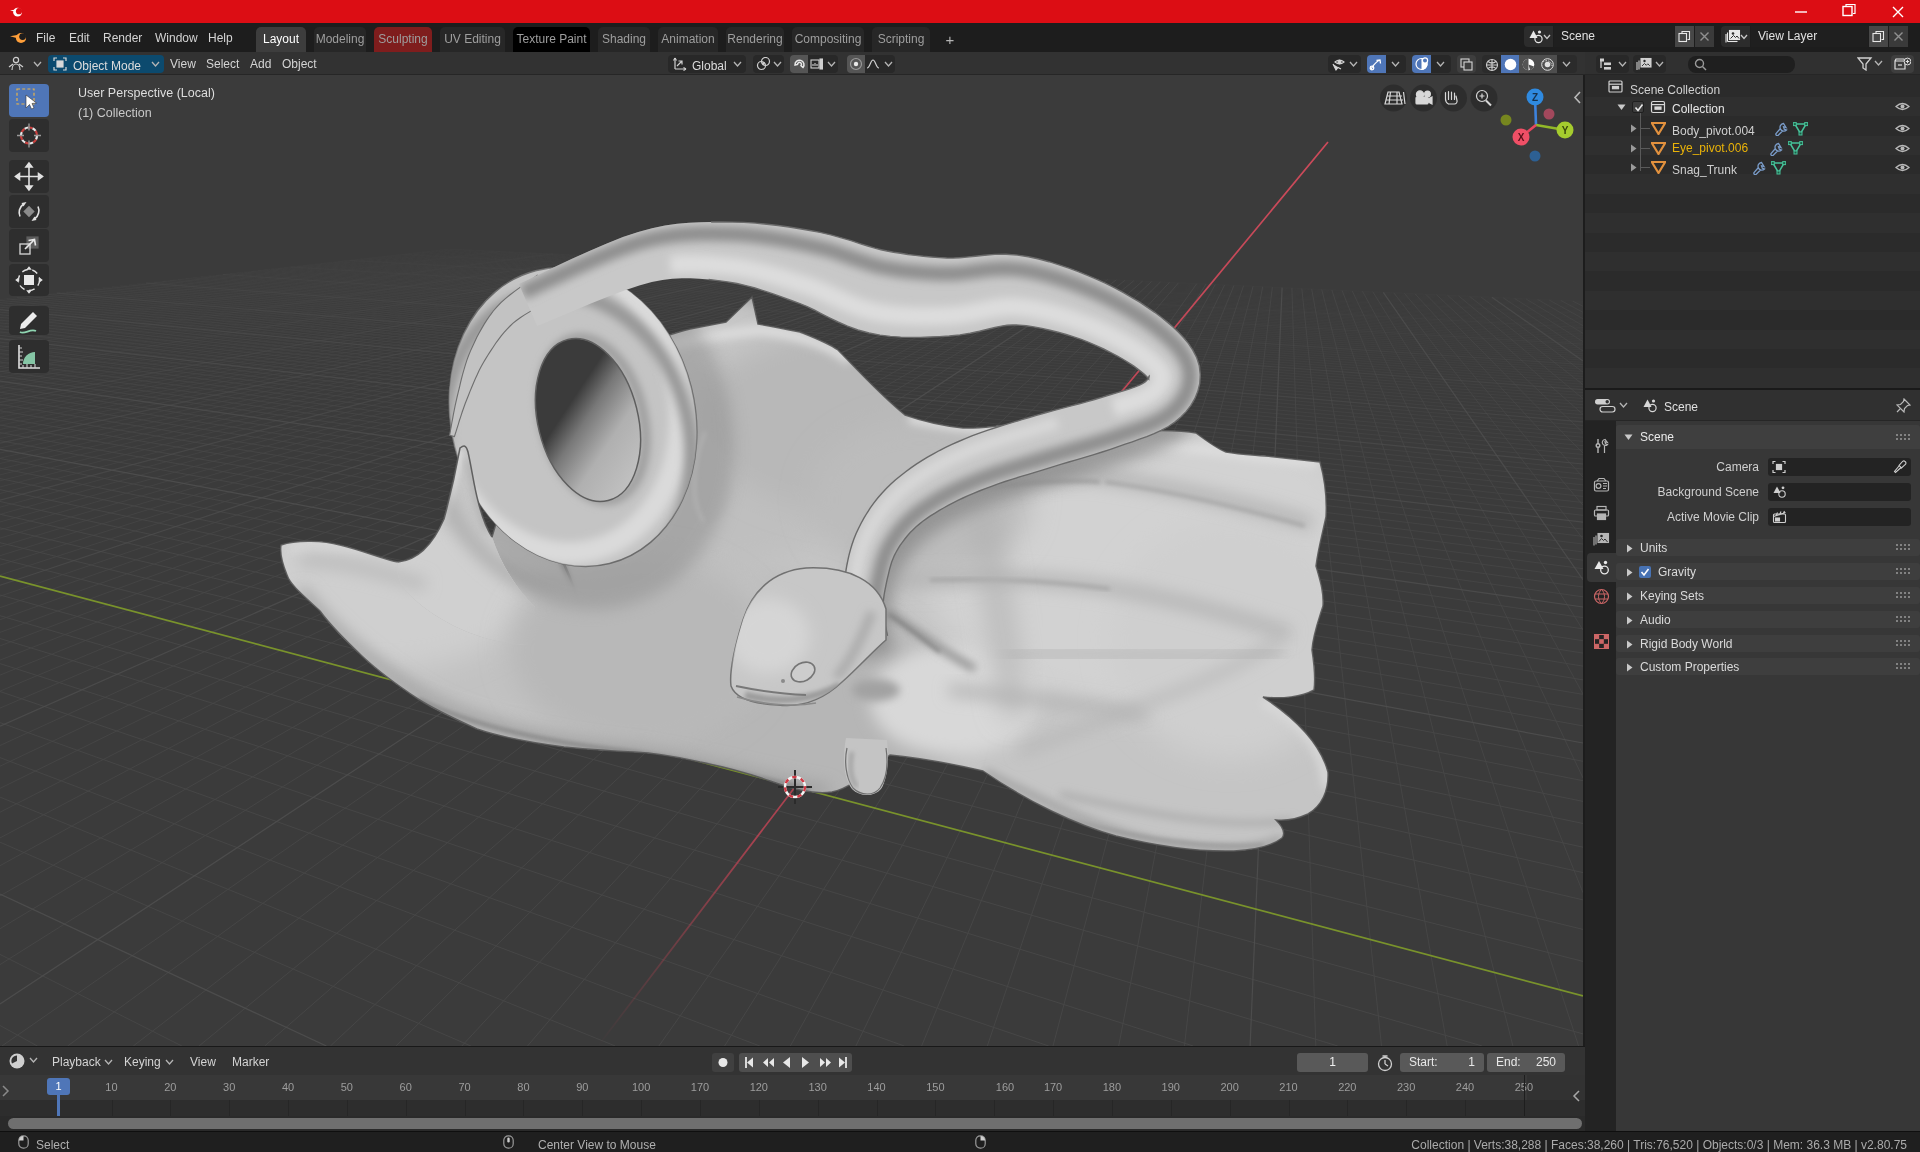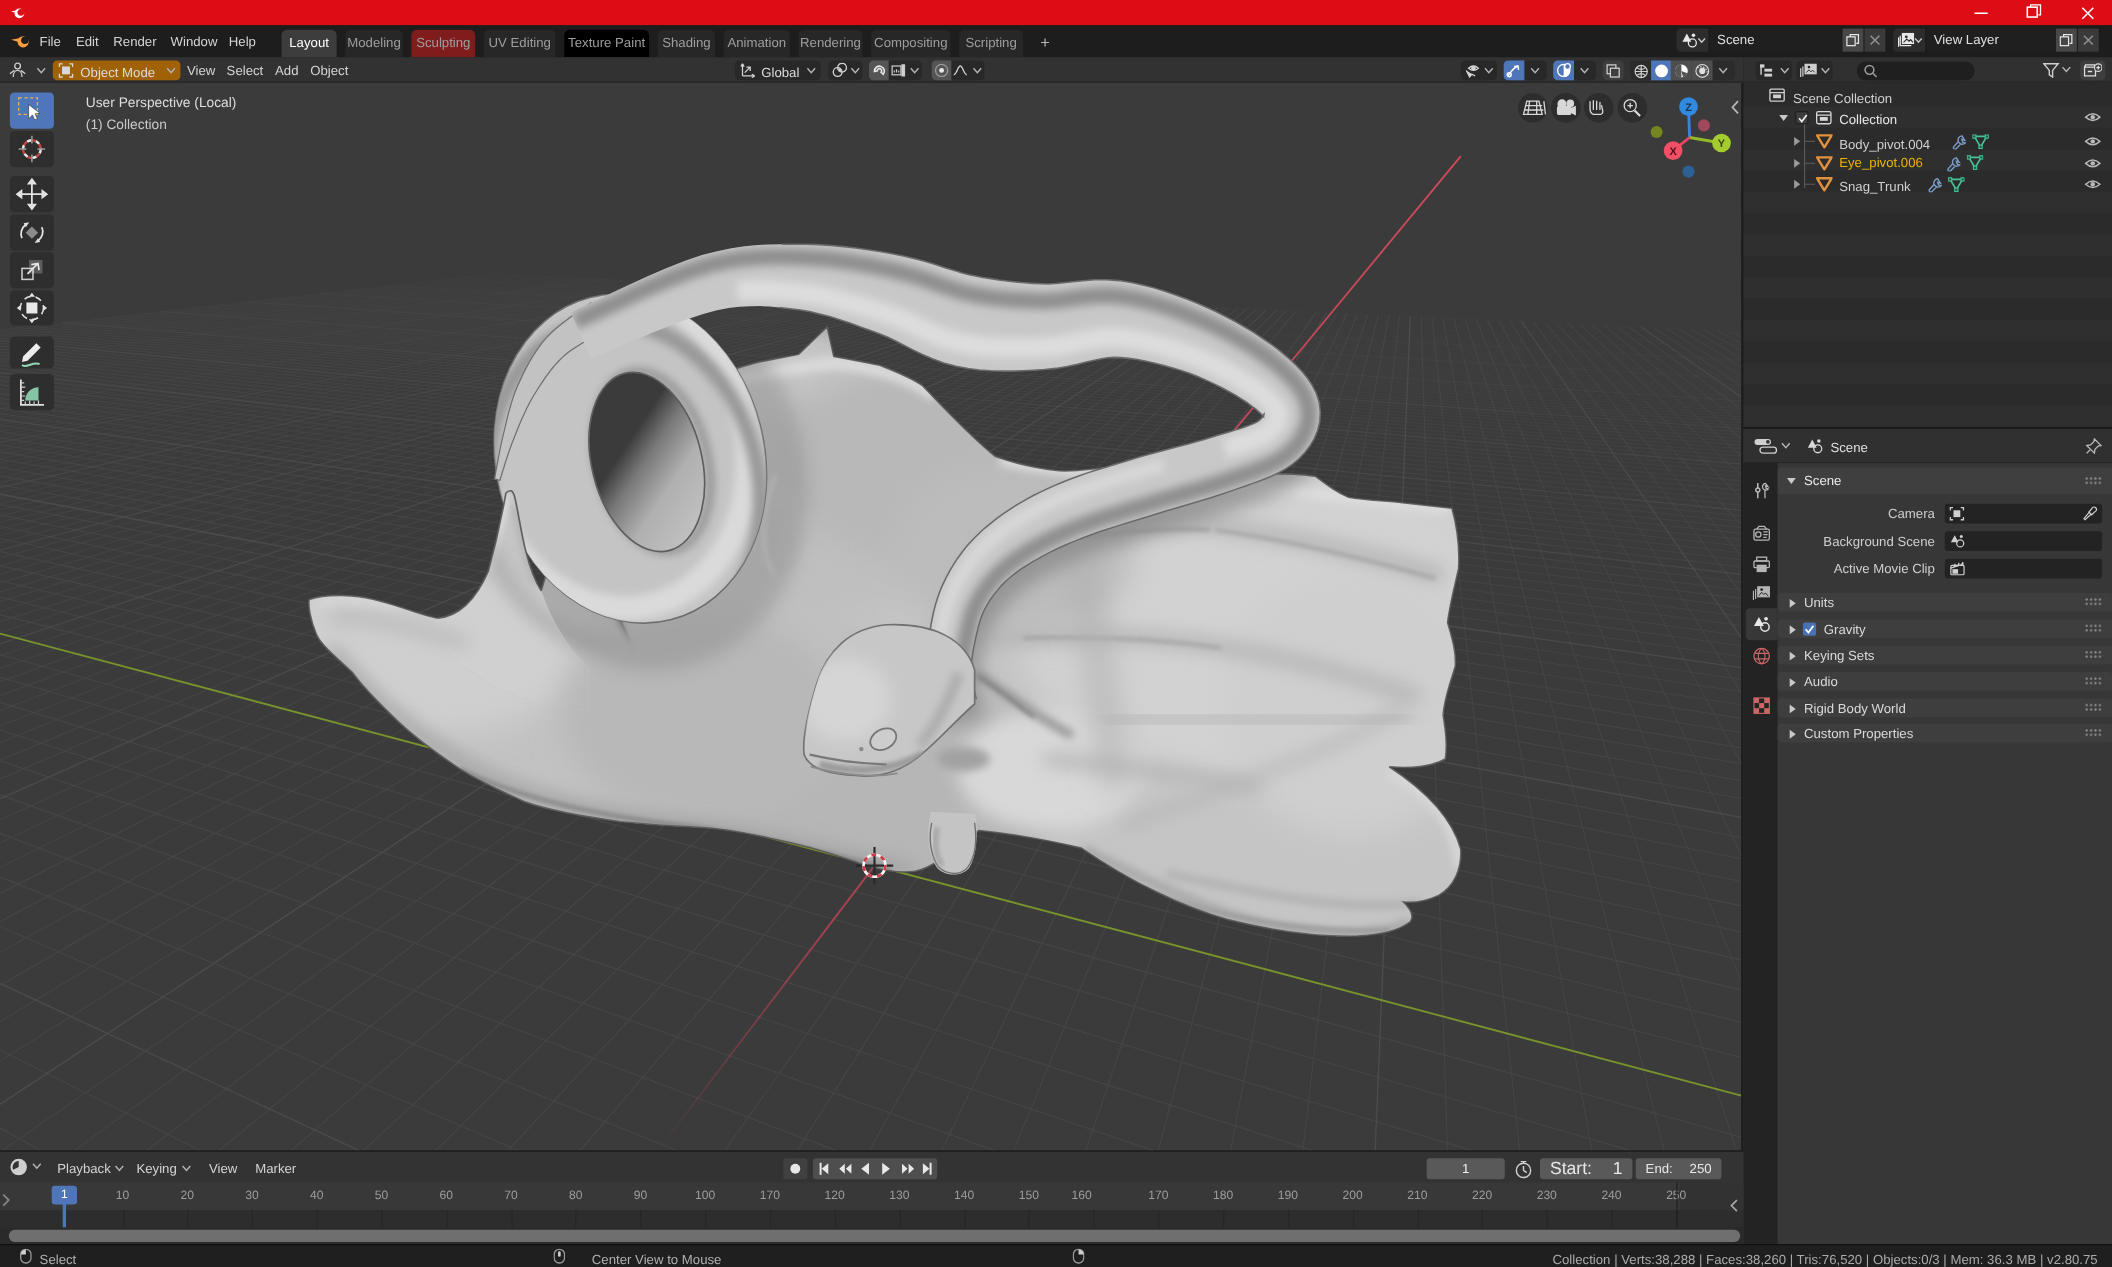--- a/index.html
+++ b/index.html
@@ -574,21 +574,21 @@
 </svg>
 <div class="abs" style="left:0;top:52px;width:1585px;height:23px;background:#323232;border-bottom:1px solid #262626"></div>
 <svg class="abs" style="left:8px;top:56px" width="34" height="16" viewBox="0 0 34 16">
 <g stroke="#cfcfcf" stroke-width="1.2" fill="none">
 <circle cx="8" cy="4" r="2.6"></circle>
         <path d="M4,14 c0,-4 2,-6 4,-6 c2,0 4,2 4,6"></path>
         <path d="M1,11 l4,-3 M15,11 l-4,-3"></path>
 </g>
       <path d="M26,6 l3.5,4 3.5,-4" stroke="#b5b5b5" stroke-width="1.3" fill="none"></path>
     </svg>
-<div class="abs" style="left:48px;top:55px;width:116px;height:18px;background:#a16207;border-radius:4px">
+<div class="abs" style="left:48px;top:55px;width:116px;height:18px;background:#0c4a6e;border-radius:4px">
 <svg class="abs" style="left:5px;top:2px" width="14" height="14" viewBox="0 0 14 14">
         <g stroke="#d8d8d8" stroke-width="1.2" fill="none">
 <path d="M1,4 v-3 h3 M10,1 h3 v3 M13,10 v3 h-3 M4,13 h-3 v-3"></path>
           <rect x="4" y="4" width="6" height="6" fill="#d8d8d8"></rect>
         </g>
       </svg>
 <span class="abs" style="left:25px;top:3.5px;color:#dcdcdc;font-size:12px">Object Mode</span>
 <svg class="abs" style="right:4px;top:6px" width="9" height="7">
         <path d="M1,1 l3.5,4 L8,1" stroke="#b5b5b5" stroke-width="1.3" fill="none"></path>
       </svg>
@@ -1147,21 +1147,21 @@
       <path d="M12,4 v11" stroke="#e8e8e8" stroke-width="1.8"></path>
       <path d="M5,4.5 l6,5 -6,5 Z" fill="#e8e8e8"></path>
     </svg>
 <div class="abs" style="left:1297px;top:1053px;width:71px;height:19px;background:#595959;border-radius:3px;color:#f0f0f0;font-size:12px;text-align:center;line-height:19px">1</div>
 <svg class="abs" style="left:1376px;top:1054px" width="18" height="18" viewBox="0 0 18 18">
       <g stroke="#cfcfcf" stroke-width="1.3" fill="none">
         <circle cx="9" cy="10" r="6.5"></circle>
         <path d="M9,10 V6 M9,10 l3,2 M6.5,2 h5 M9,2 v1.5"></path>
       </g>
     </svg>
-<div class="abs" style="left:1400px;top:1053px;width:84px;height:19px;background:#595959;border-radius:3px;color:#e8e8e8;font-size:16px;line-height:19px">
+<div class="abs" style="left:1400px;top:1053px;width:84px;height:19px;background:#595959;border-radius:3px;color:#e8e8e8;font-size:12px;line-height:19px">
       <span style="position:absolute;left:9px">Start:</span>
       <span style="position:absolute;right:9px">1</span>
     </div>
 <div class="abs" style="left:1487px;top:1053px;width:78px;height:19px;background:#595959;border-radius:3px;color:#e8e8e8;font-size:12px;line-height:19px">
       <span style="position:absolute;left:9px">End:</span>
       <span style="position:absolute;right:9px">250</span>
     </div>
 <div class="abs" style="left:0;top:1075px;width:1585px;height:25px;background:#383838"></div>
 <div class="abs" style="left:1527px;top:1075px;width:58px;height:41px;background:rgba(0,0,0,0.10)"></div>
 <div class="abs" style="left:91.465px;top:1081px;width:40px;text-align:center;color:#9d9d9d;font-size:11px">10</div>
@@ -1172,21 +1172,21 @@
     <div class="abs" style="left:385.715px;top:1081px;width:40px;text-align:center;color:#9d9d9d;font-size:11px">60</div>
     <div class="abs" style="left:444.565px;top:1081px;width:40px;text-align:center;color:#9d9d9d;font-size:11px">70</div>
     <div class="abs" style="left:503.41499999999996px;top:1081px;width:40px;text-align:center;color:#9d9d9d;font-size:11px">80</div>
     <div class="abs" style="left:562.265px;top:1081px;width:40px;text-align:center;color:#9d9d9d;font-size:11px">90</div>
     <div class="abs" style="left:621.115px;top:1081px;width:40px;text-align:center;color:#9d9d9d;font-size:11px">100</div>
     <div class="abs" style="left:679.965px;top:1081px;width:40px;text-align:center;color:#9d9d9d;font-size:11px">170</div>
     <div class="abs" style="left:738.8149999999999px;top:1081px;width:40px;text-align:center;color:#9d9d9d;font-size:11px">120</div>
     <div class="abs" style="left:797.665px;top:1081px;width:40px;text-align:center;color:#9d9d9d;font-size:11px">130</div>
     <div class="abs" style="left:856.515px;top:1081px;width:40px;text-align:center;color:#9d9d9d;font-size:11px">140</div>
     <div class="abs" style="left:915.365px;top:1081px;width:40px;text-align:center;color:#9d9d9d;font-size:11px">150</div>
-    <div class="abs" style="left:974.2149999999999px;top:1081px;width:40px;text-align:left;color:#9d9d9d;font-size:11px">160</div>
+    <div class="abs" style="left:974.2149999999999px;top:1081px;width:40px;text-align:right;color:#9d9d9d;font-size:11px">160</div>
     <div class="abs" style="left:1033.065px;top:1081px;width:40px;text-align:center;color:#9d9d9d;font-size:11px">170</div>
     <div class="abs" style="left:1091.915px;top:1081px;width:40px;text-align:center;color:#9d9d9d;font-size:11px">180</div>
     <div class="abs" style="left:1150.7649999999999px;top:1081px;width:40px;text-align:center;color:#9d9d9d;font-size:11px">190</div>
     <div class="abs" style="left:1209.615px;top:1081px;width:40px;text-align:center;color:#9d9d9d;font-size:11px">200</div>
     <div class="abs" style="left:1268.465px;top:1081px;width:40px;text-align:center;color:#9d9d9d;font-size:11px">210</div>
     <div class="abs" style="left:1327.315px;top:1081px;width:40px;text-align:center;color:#9d9d9d;font-size:11px">220</div>
     <div class="abs" style="left:1386.165px;top:1081px;width:40px;text-align:center;color:#9d9d9d;font-size:11px">230</div>
     <div class="abs" style="left:1445.0149999999999px;top:1081px;width:40px;text-align:center;color:#9d9d9d;font-size:11px">240</div>
     <div class="abs" style="left:1503.865px;top:1081px;width:40px;text-align:center;color:#9d9d9d;font-size:11px">250</div>
 <div class="abs" style="left:47px;top:1078px;width:23px;height:17px;background:#4f76b8;border-radius:3px;color:#fff;font-size:11px;text-align:center;line-height:17px">1</div>

